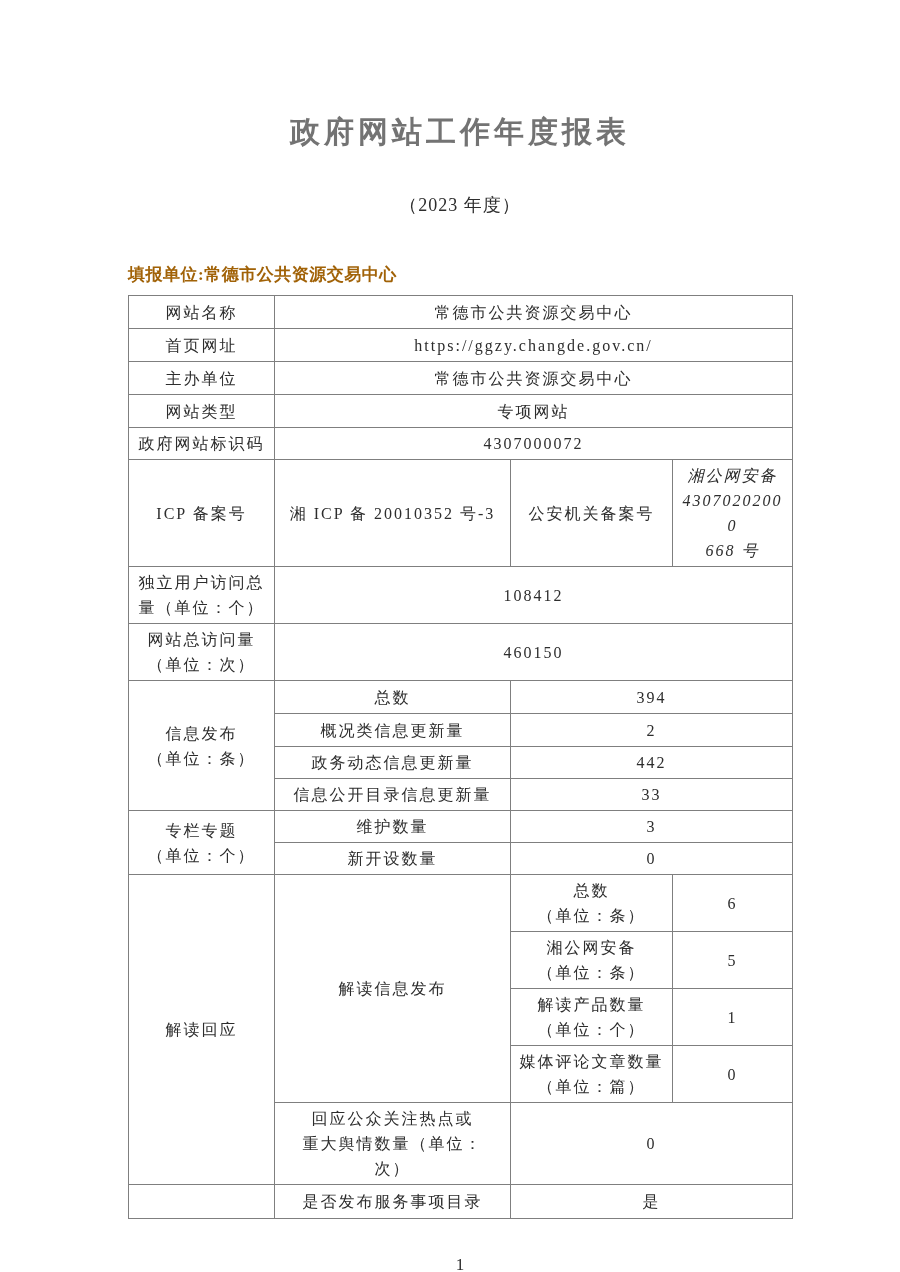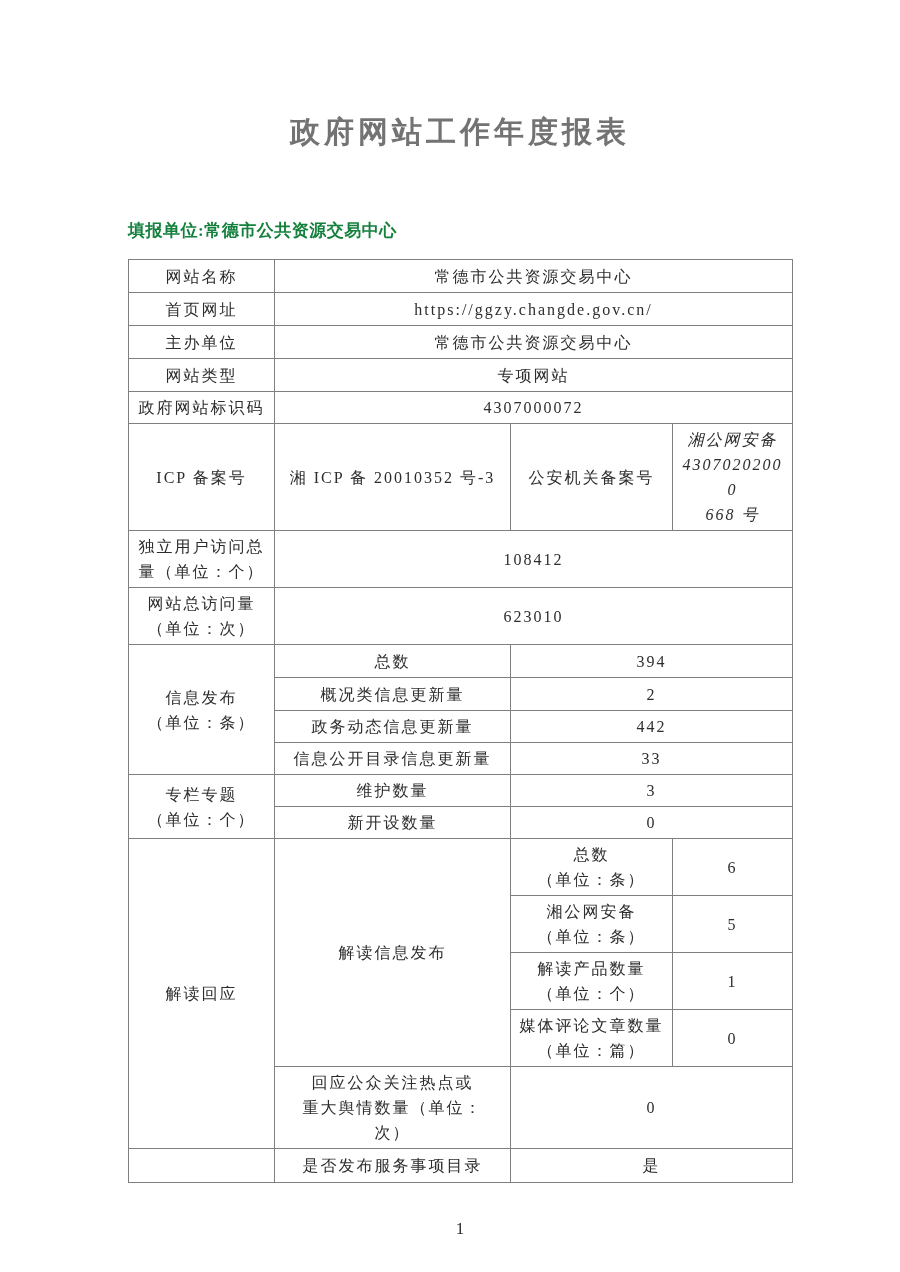--- a/index.html
+++ b/index.html
@@ -26,32 +26,32 @@
     line-height: 44px;
   }
   .subtitle {
     margin-top: 38px;
     text-align: center;
     font-size: 18px;
     letter-spacing: 1px;
     line-height: 26px;
   }
   .reporting-unit {
-    margin-top: 64px;
+    margin-top: 44px;
     font-size: 17px;
     font-weight: bold;
     letter-spacing: 0.5px;
     line-height: 26px;
-    color: #15803d;
+    color: #a16207;
   }
   table.report {
     border-collapse: collapse;
     table-layout: fixed;
     width: 664px;
-    margin-top: 15px;
+    margin-top: 7px;
   }
   table.report td {
     border: 1px solid #7f7f7f;
     text-align: center;
     vertical-align: middle;
     font-size: 16px;
     letter-spacing: 2px;
     line-height: 25px;
     padding: 3px 6px;
     overflow: hidden;
@@ -67,20 +67,21 @@
     line-height: 24px;
   }
 </style>
 </head>
 <body>
 
 <div class="doc">
 
   <h1 class="title">政府网站工作年度报表</h1>
 
+  <div class="subtitle">（2023 年度）</div>
 
   <div class="reporting-unit">填报单位:常德市公共资源交易中心</div>
 
   <table class="report">
     <colgroup>
       <col style="width:146px">
         <col style="width:236px">
         <col style="width:162px">
         <col style="width:120px">
     </colgroup>
@@ -112,21 +113,21 @@
         <td class="ls0 prel brk">湘公网安备
 43070202000
 668 号</td>
       </tr>
       <tr style="height:55px">
         <td class="ta-l">独立用户访问总量（单位：个）</td>
         <td colspan="3" class="ls0">108412</td>
       </tr>
       <tr style="height:55px">
         <td class="ta-l">网站总访问量（单位：次）</td>
-        <td colspan="3" class="ls0">623010</td>
+        <td colspan="3" class="ls0">460150</td>
       </tr>
       <tr style="height:33px">
         <td rowspan="4" class="prel">信息发布
 （单位：条）</td>
         <td>总数</td>
         <td colspan="2" class="ls0">394</td>
       </tr>
       <tr style="height:33px">
         <td>概况类信息更新量</td>
         <td colspan="2" class="ls0">2</td>

